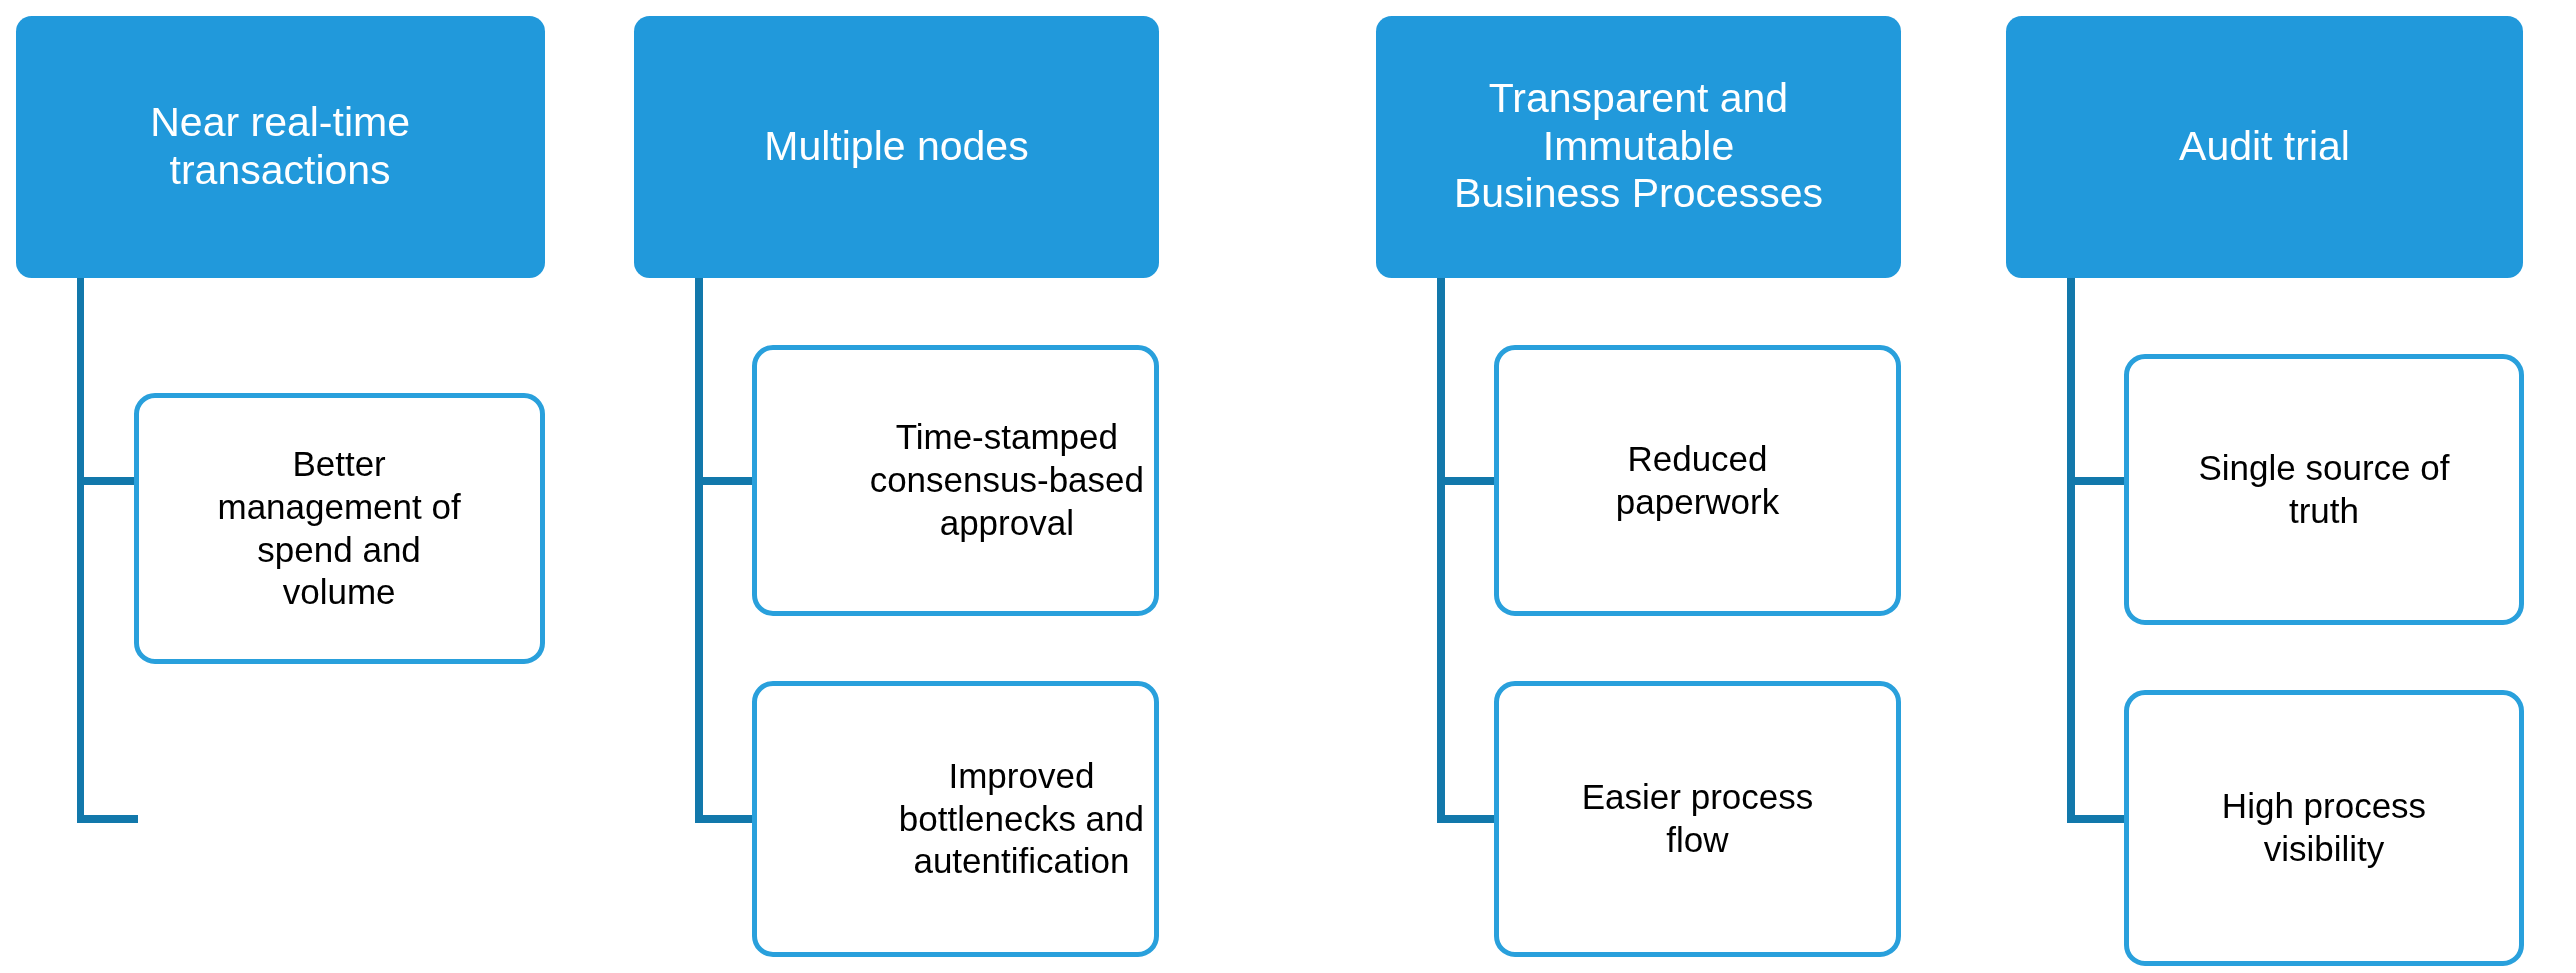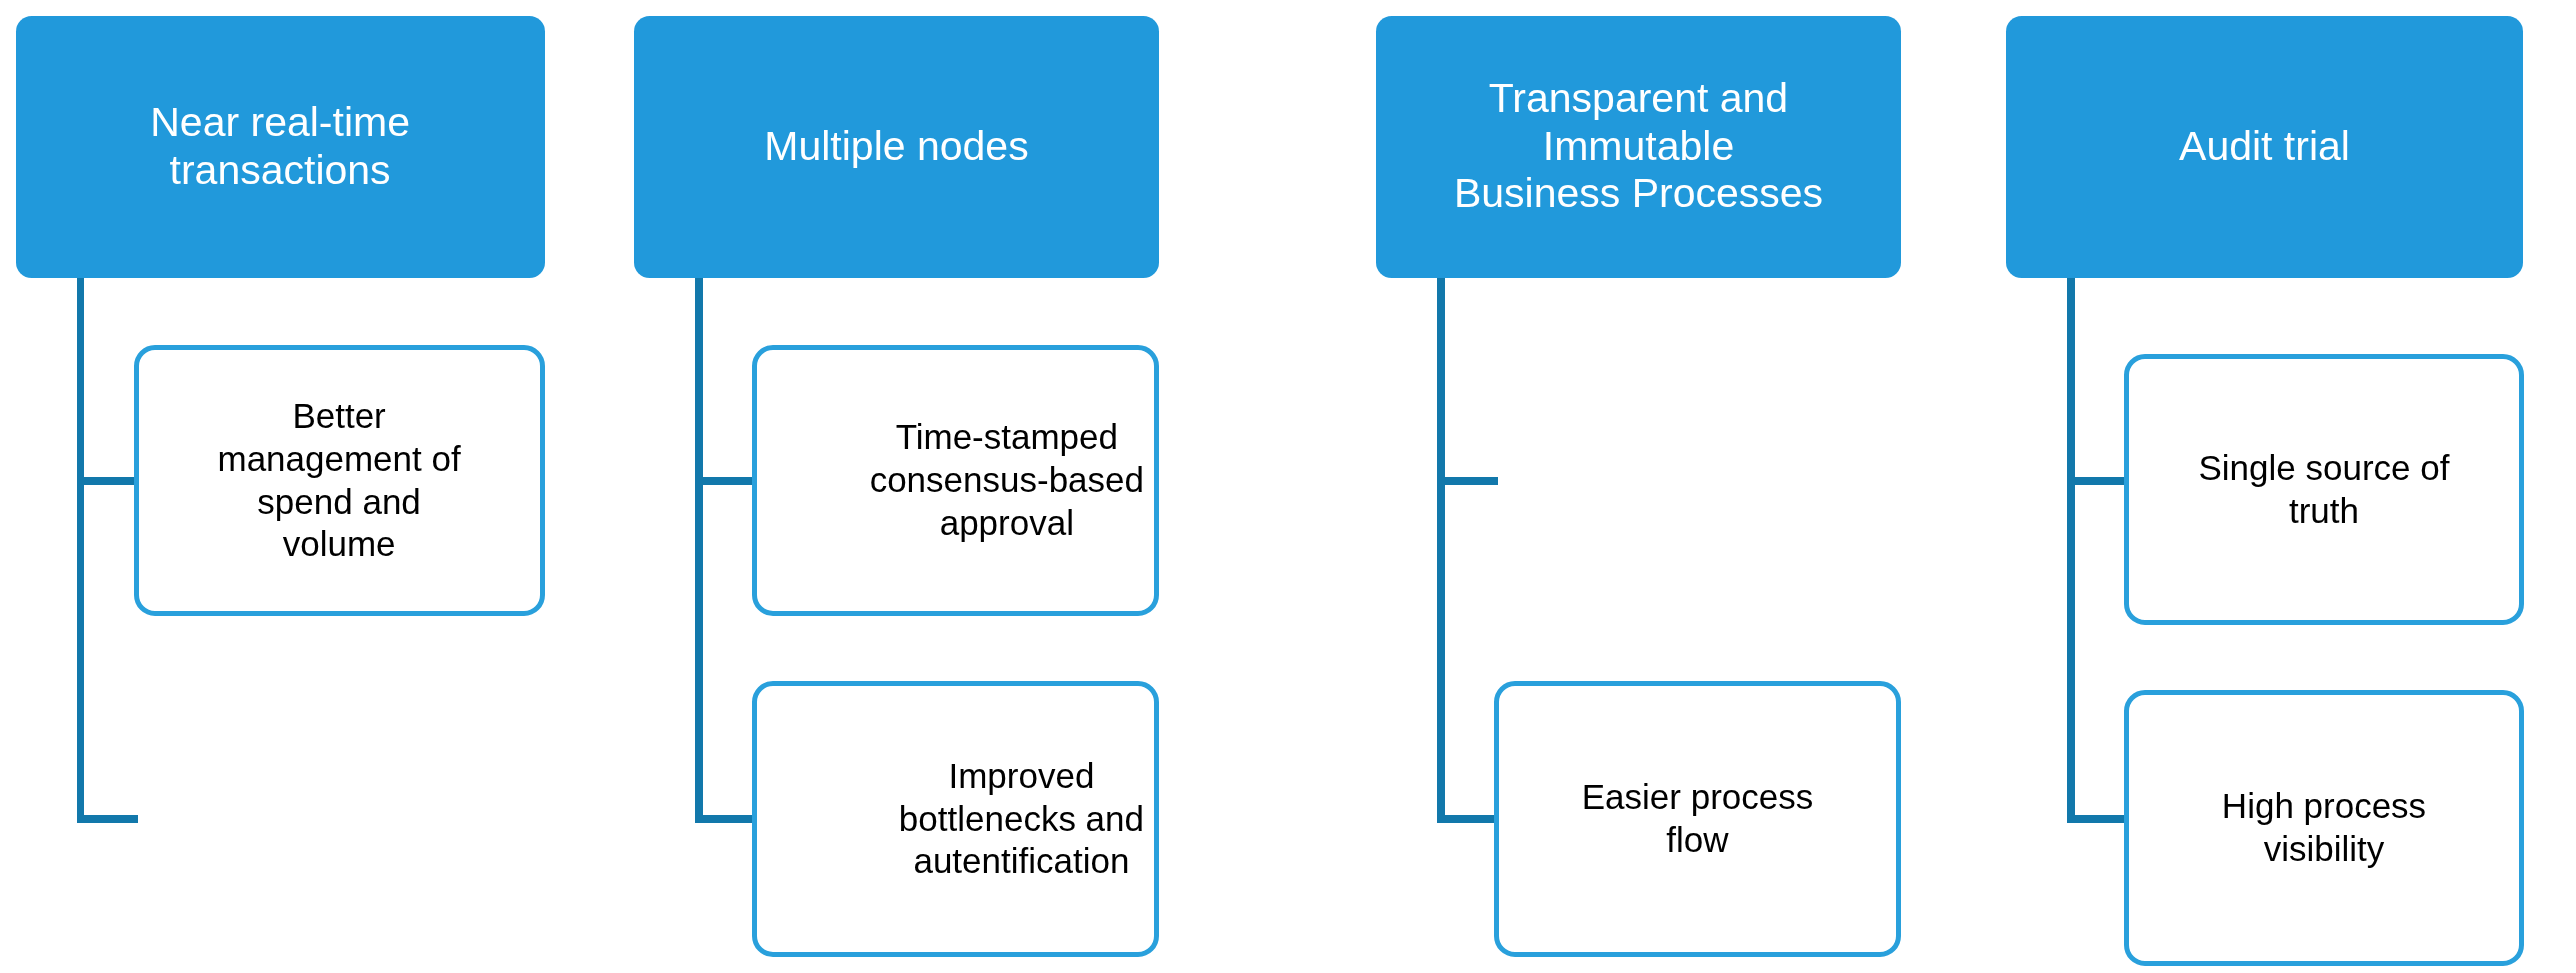--- a/index.html
+++ b/index.html
@@ -103,21 +103,21 @@
   #col-1 .header-card { height: 262px; }
   #col-2 .header-card { height: 262px; }
   #col-3 .header-card { height: 262px; }
 
   
   .child-1 { top: 345px; height: 271px; }
   
   .child-2 { top: 681px; height: 276px; }
 
   
-  #col-0 .child-card { width: 411px; }
+  #col-0 .child-card { width: 411px; margin-top: 48px; }
   #col-1 .child-card { width: 407px; justify-content: flex-end; }
   #col-2 .child-card { width: 407px; }
   #col-3 .child-card { width: 400px; margin-top: 9px; }
 
   
   .stub-1 { top: 477px; }
   .stub-2 { top: 815px; }
 
   
   .trunk { height: 545px; }
@@ -175,20 +175,24 @@
     <div class="header-card">
       <div class="header-label">Transparent and
 Immutable
 Business Processes</div>
     </div>
 
     <div class="trunk"></div>
     <div class="stub stub-1"></div>
     <div class="stub stub-2"></div>
 
+    <div class="child-card child-1">
+      <div class="child-label">Reduced
+paperwork</div>
+    </div>
 
     <div class="child-card child-2">
       <div class="child-label">Easier process
 flow</div>
     </div>
   </div>
 
   <div class="column" id="col-3">
 
     <div class="header-card">

